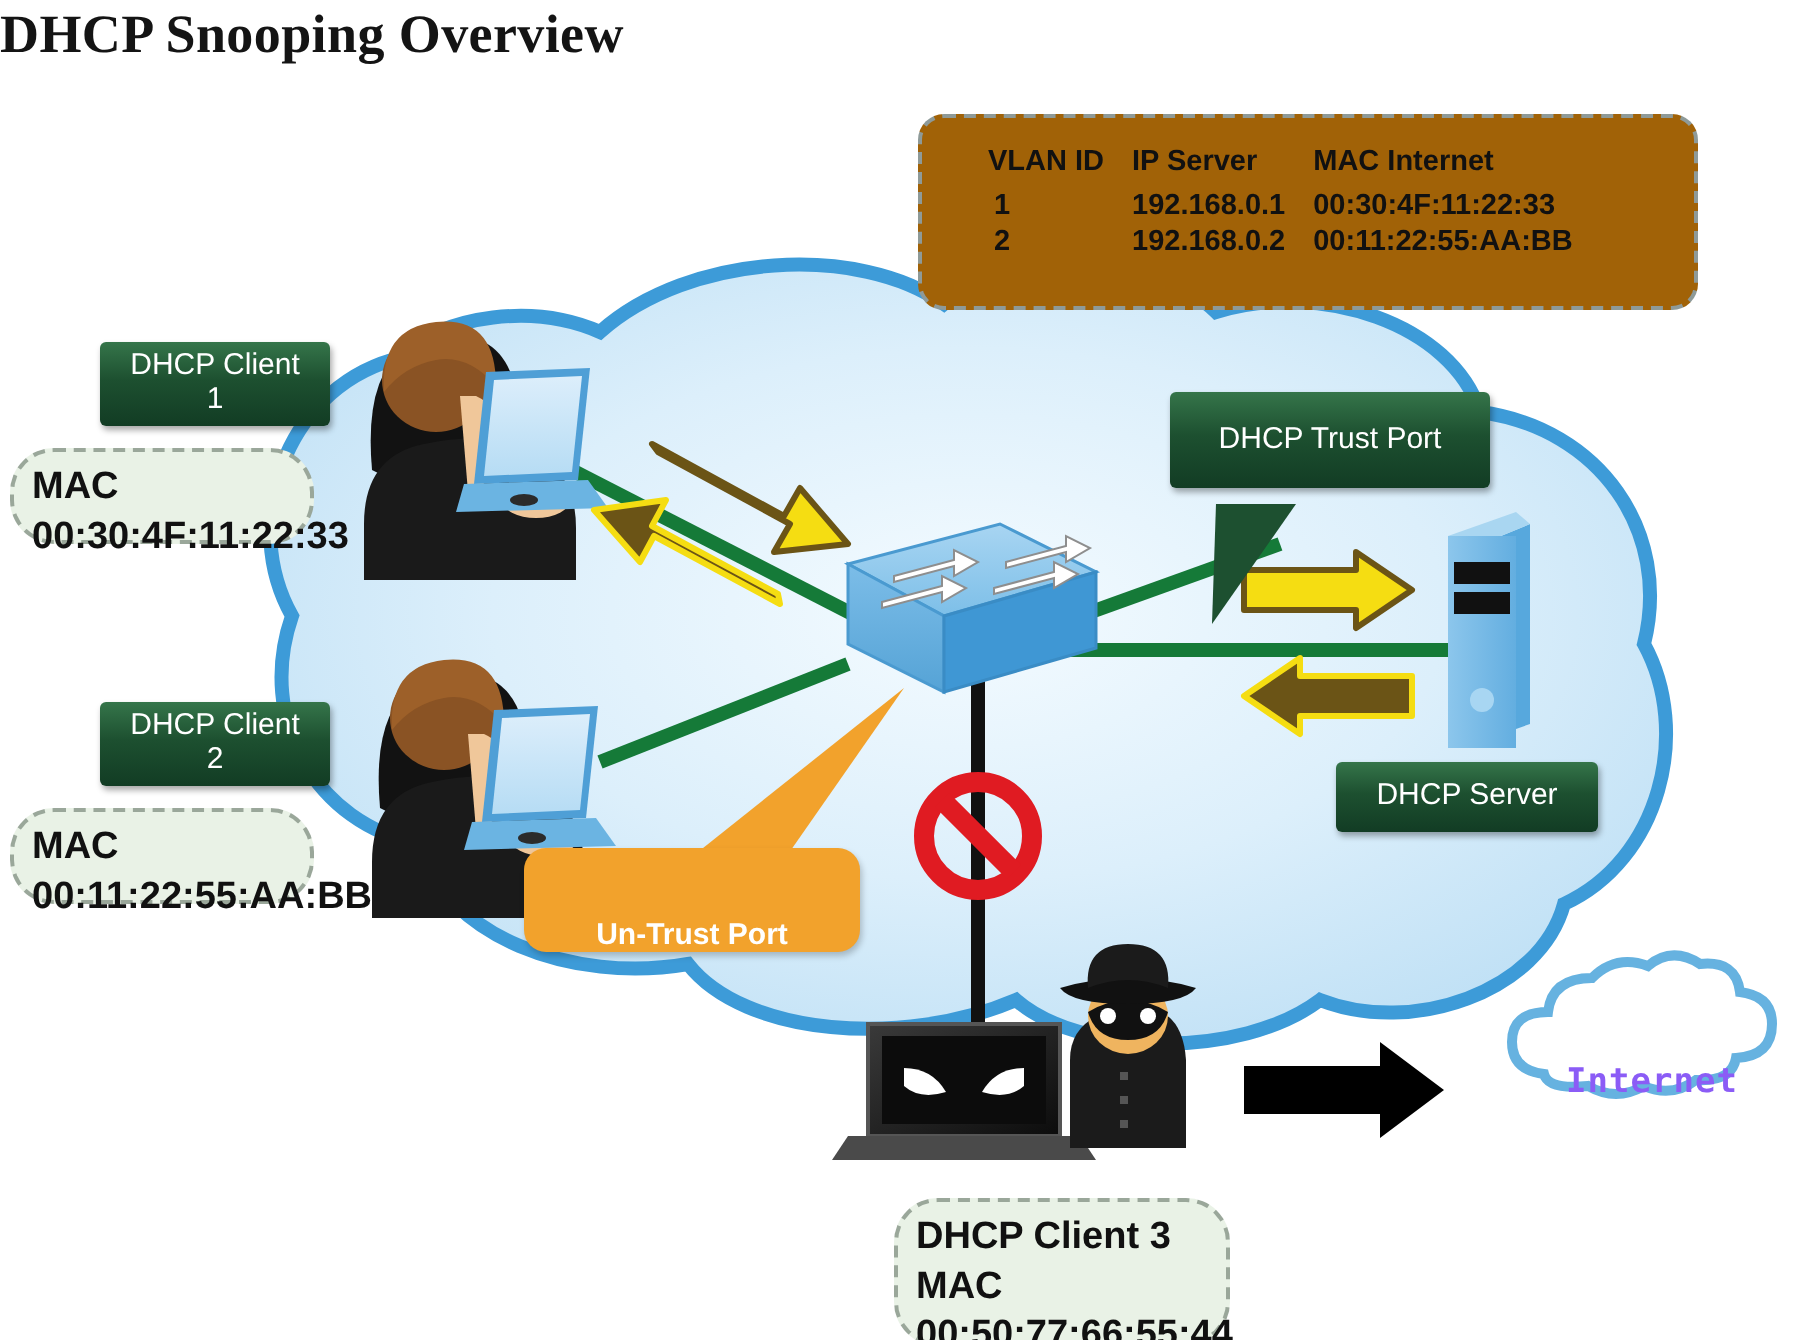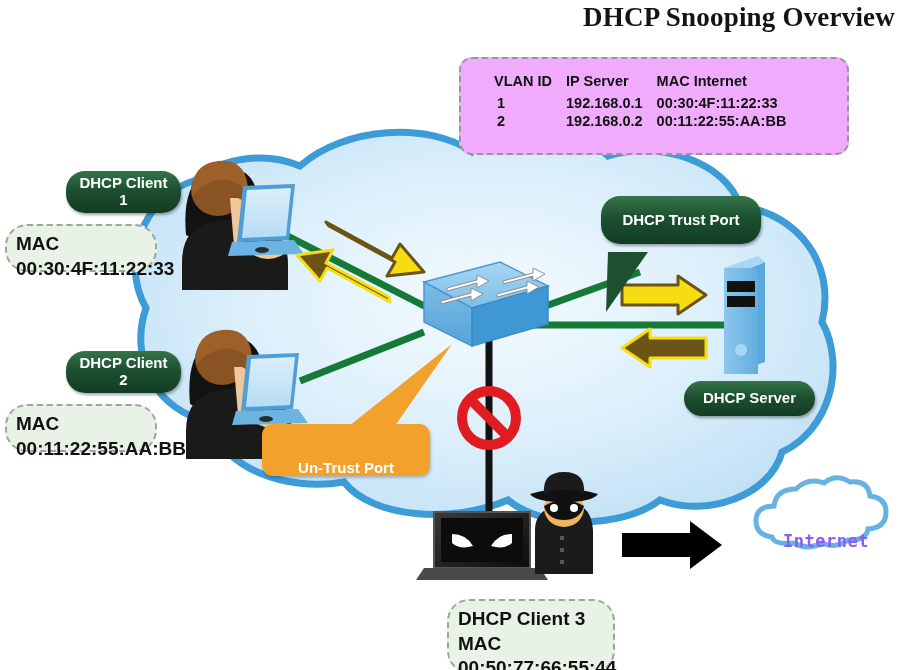--- a/index.html
+++ b/index.html
@@ -2,39 +2,39 @@
 <html><head>
 <meta charset="utf-8">
 <style>
   html,body{margin:0;padding:0;background:#ffffff;}
   body{width:901px;height:670px;position:relative;overflow:hidden;
        font-family:"Liberation Sans",sans-serif;}
   #stage{position:absolute;left:0;top:0;width:901px;height:670px;}
   .abs{position:absolute;}
 
   
-  #title{left:14px;top:2px;width:881px;text-align:right;
+  #title{left:0;top:2px;width:881px;text-align:left;
     font-family:"Liberation Serif",serif;font-weight:bold;font-size:27px;
     color:#141414;letter-spacing:.2px;}
 
   
   #bindbox{left:459px;top:57px;width:390px;height:98px;
-    background:#f0abfc;border:2px dashed #8e9a98;border-radius:13px;
+    background:#a16207;border:2px dashed #8e9a98;border-radius:13px;
     box-sizing:border-box;}
   #bindtab{position:absolute;left:33px;top:12px;border-collapse:collapse;
     font-size:14.5px;font-weight:bold;color:#111;}
   #bindtab th{text-align:left;font-weight:bold;padding:2px 14px 5px 0;white-space:nowrap;}
   #bindtab td{text-align:left;padding:1px 14px 1px 0;white-space:nowrap;font-weight:bold;}
   #bindtab td.c-vlan{padding-left:3px;}
 
   
   .glabel{background:linear-gradient(180deg,#2f6b3f 0%,#1e5130 38%,#14insufficient 38%,#123e25 100%);
-    border-radius:19px;color:#fff;font-weight:bold;text-align:center;
+    border-radius:3px;color:#fff;font-weight:normal;text-align:center;
     box-shadow:1px 2px 3px rgba(0,0,0,.35);line-height:1.12;
-    display:flex;align-items:center;justify-content:center;margin-left:16px;}
+    display:flex;align-items:center;justify-content:center;}
   .glabel{background:linear-gradient(180deg,#35754a 0%,#1d5030 45%,#123c24 100%);}
   .gtxt{padding:0 10px;white-space:pre-line;}
 
   
   .macbox{background:#e9f2e6;border:2px dashed #9aa79a;border-radius:22px;
     box-sizing:border-box;color:#111;font-weight:bold;font-size:19px;
     padding:6px 8px 6px 9px;line-height:1.3;}
 
   
   #untrust{left:262px;top:424px;width:168px;height:52px;background:#f2a22c;

